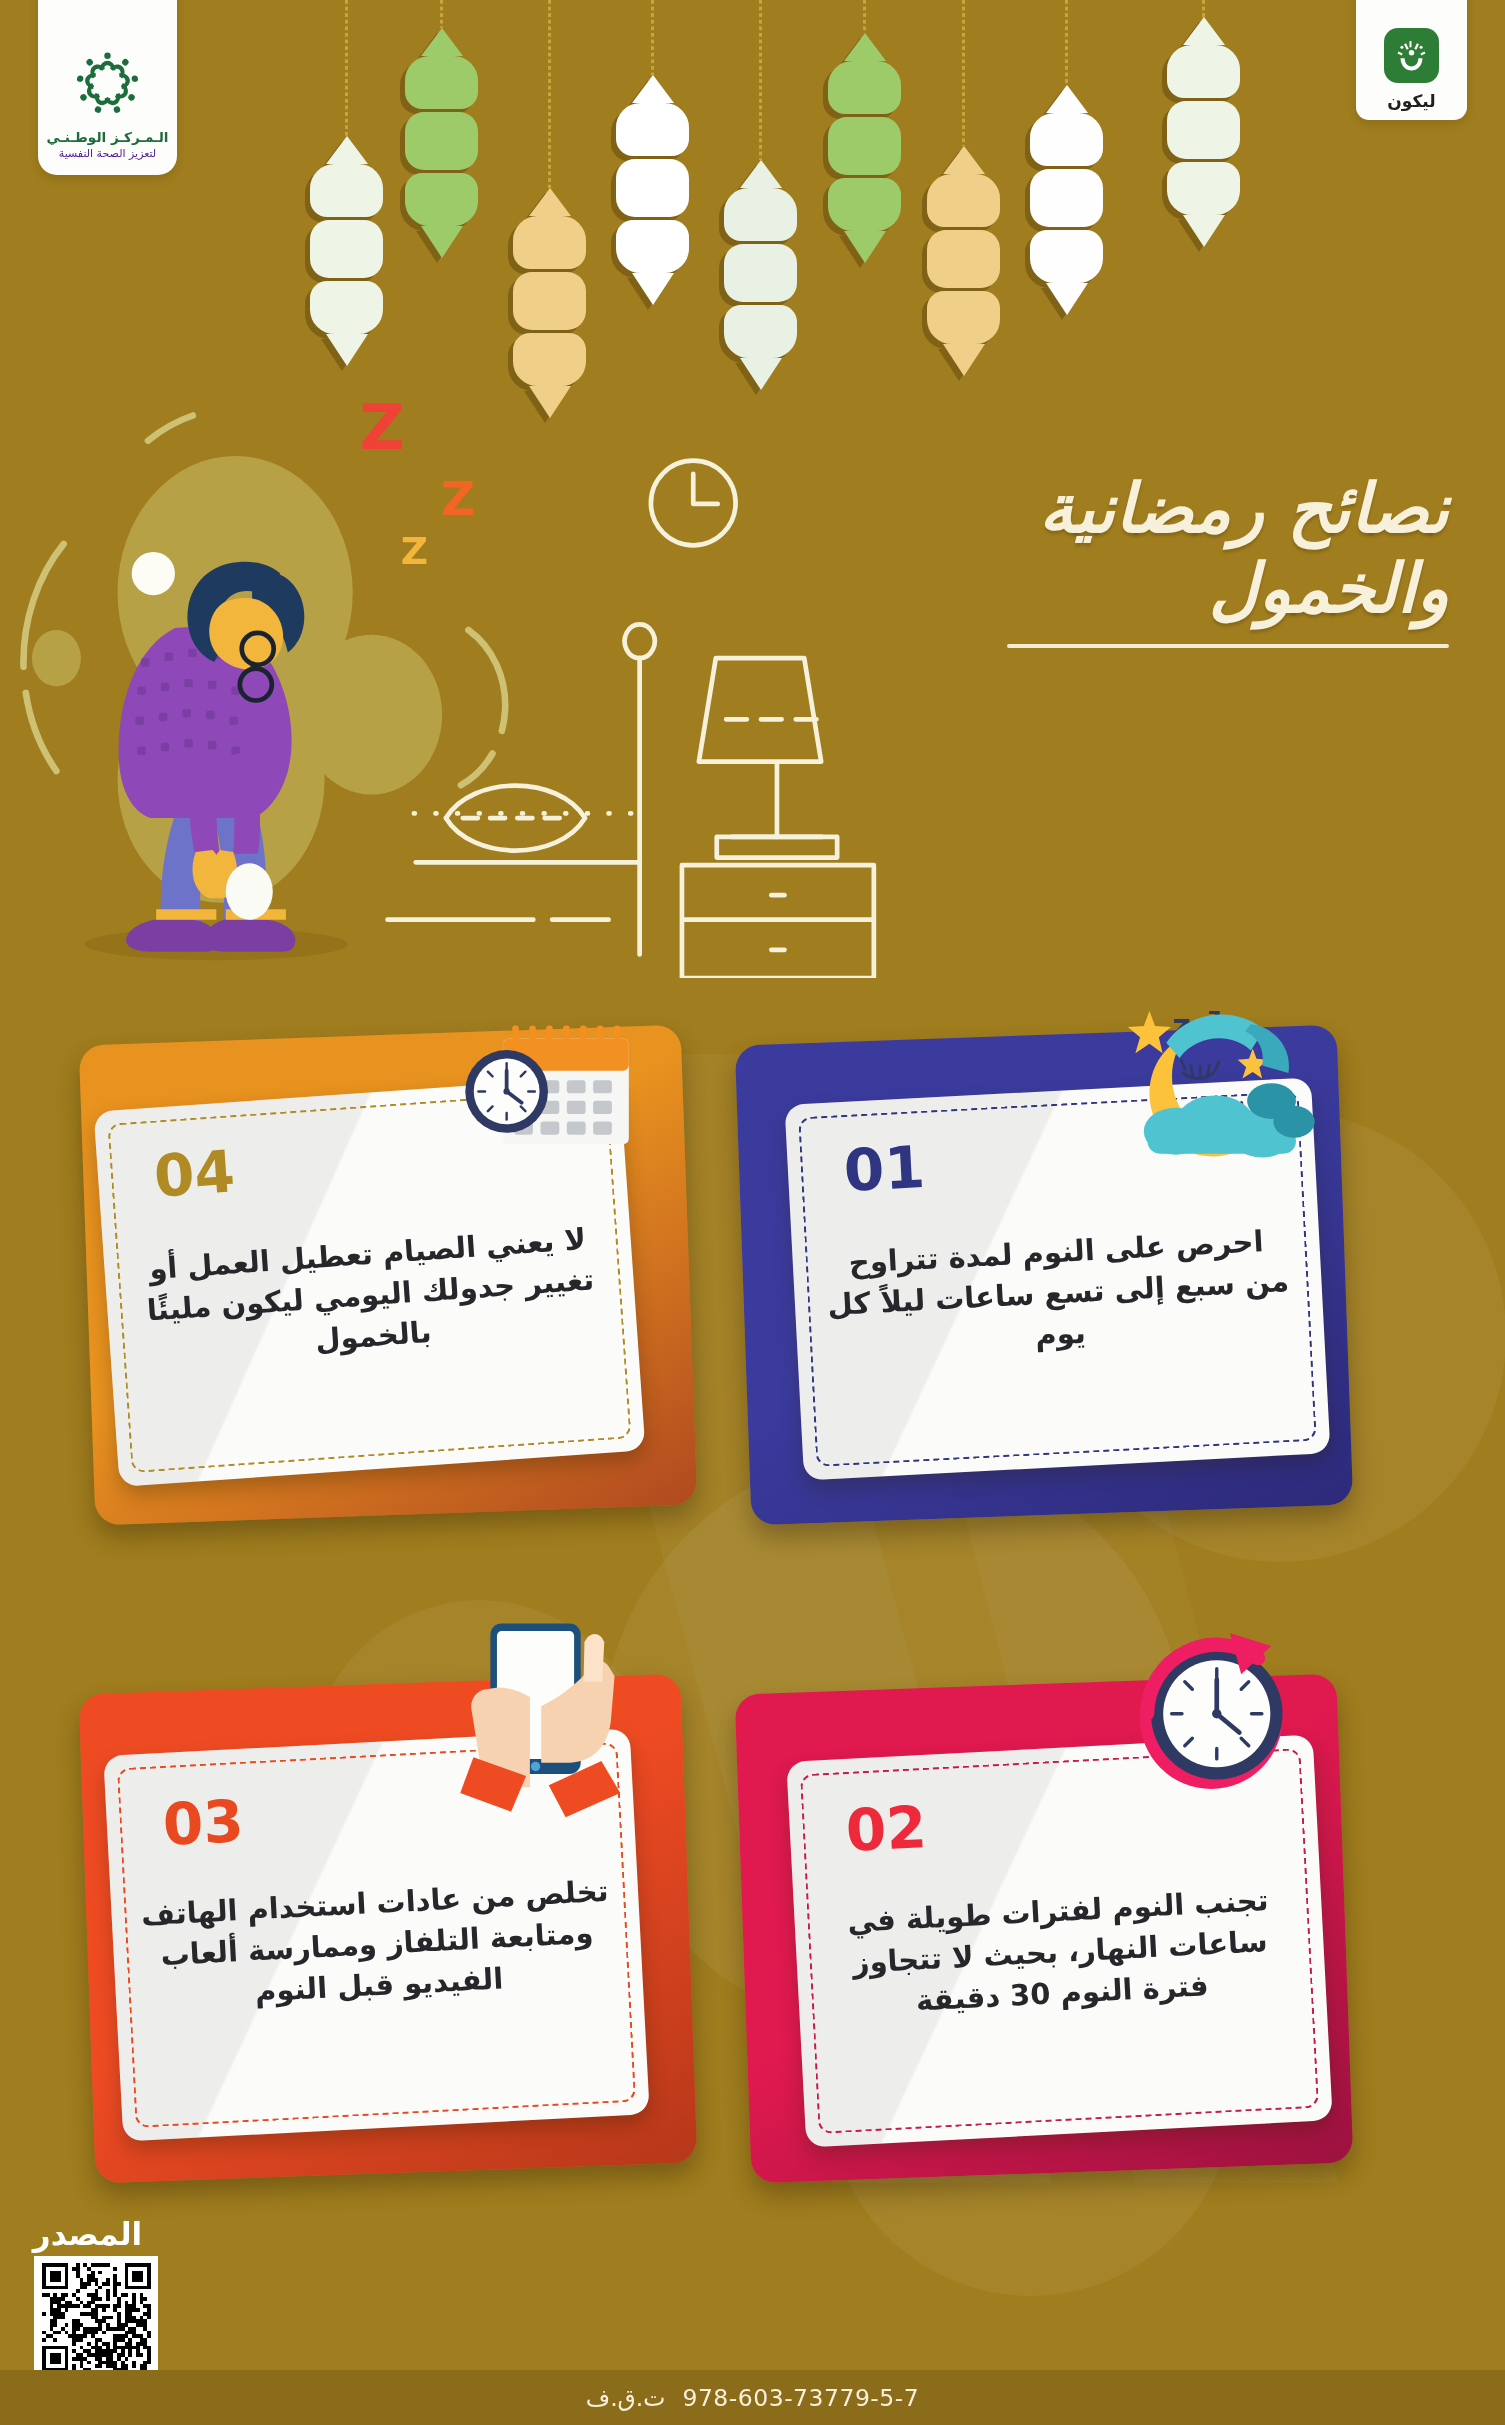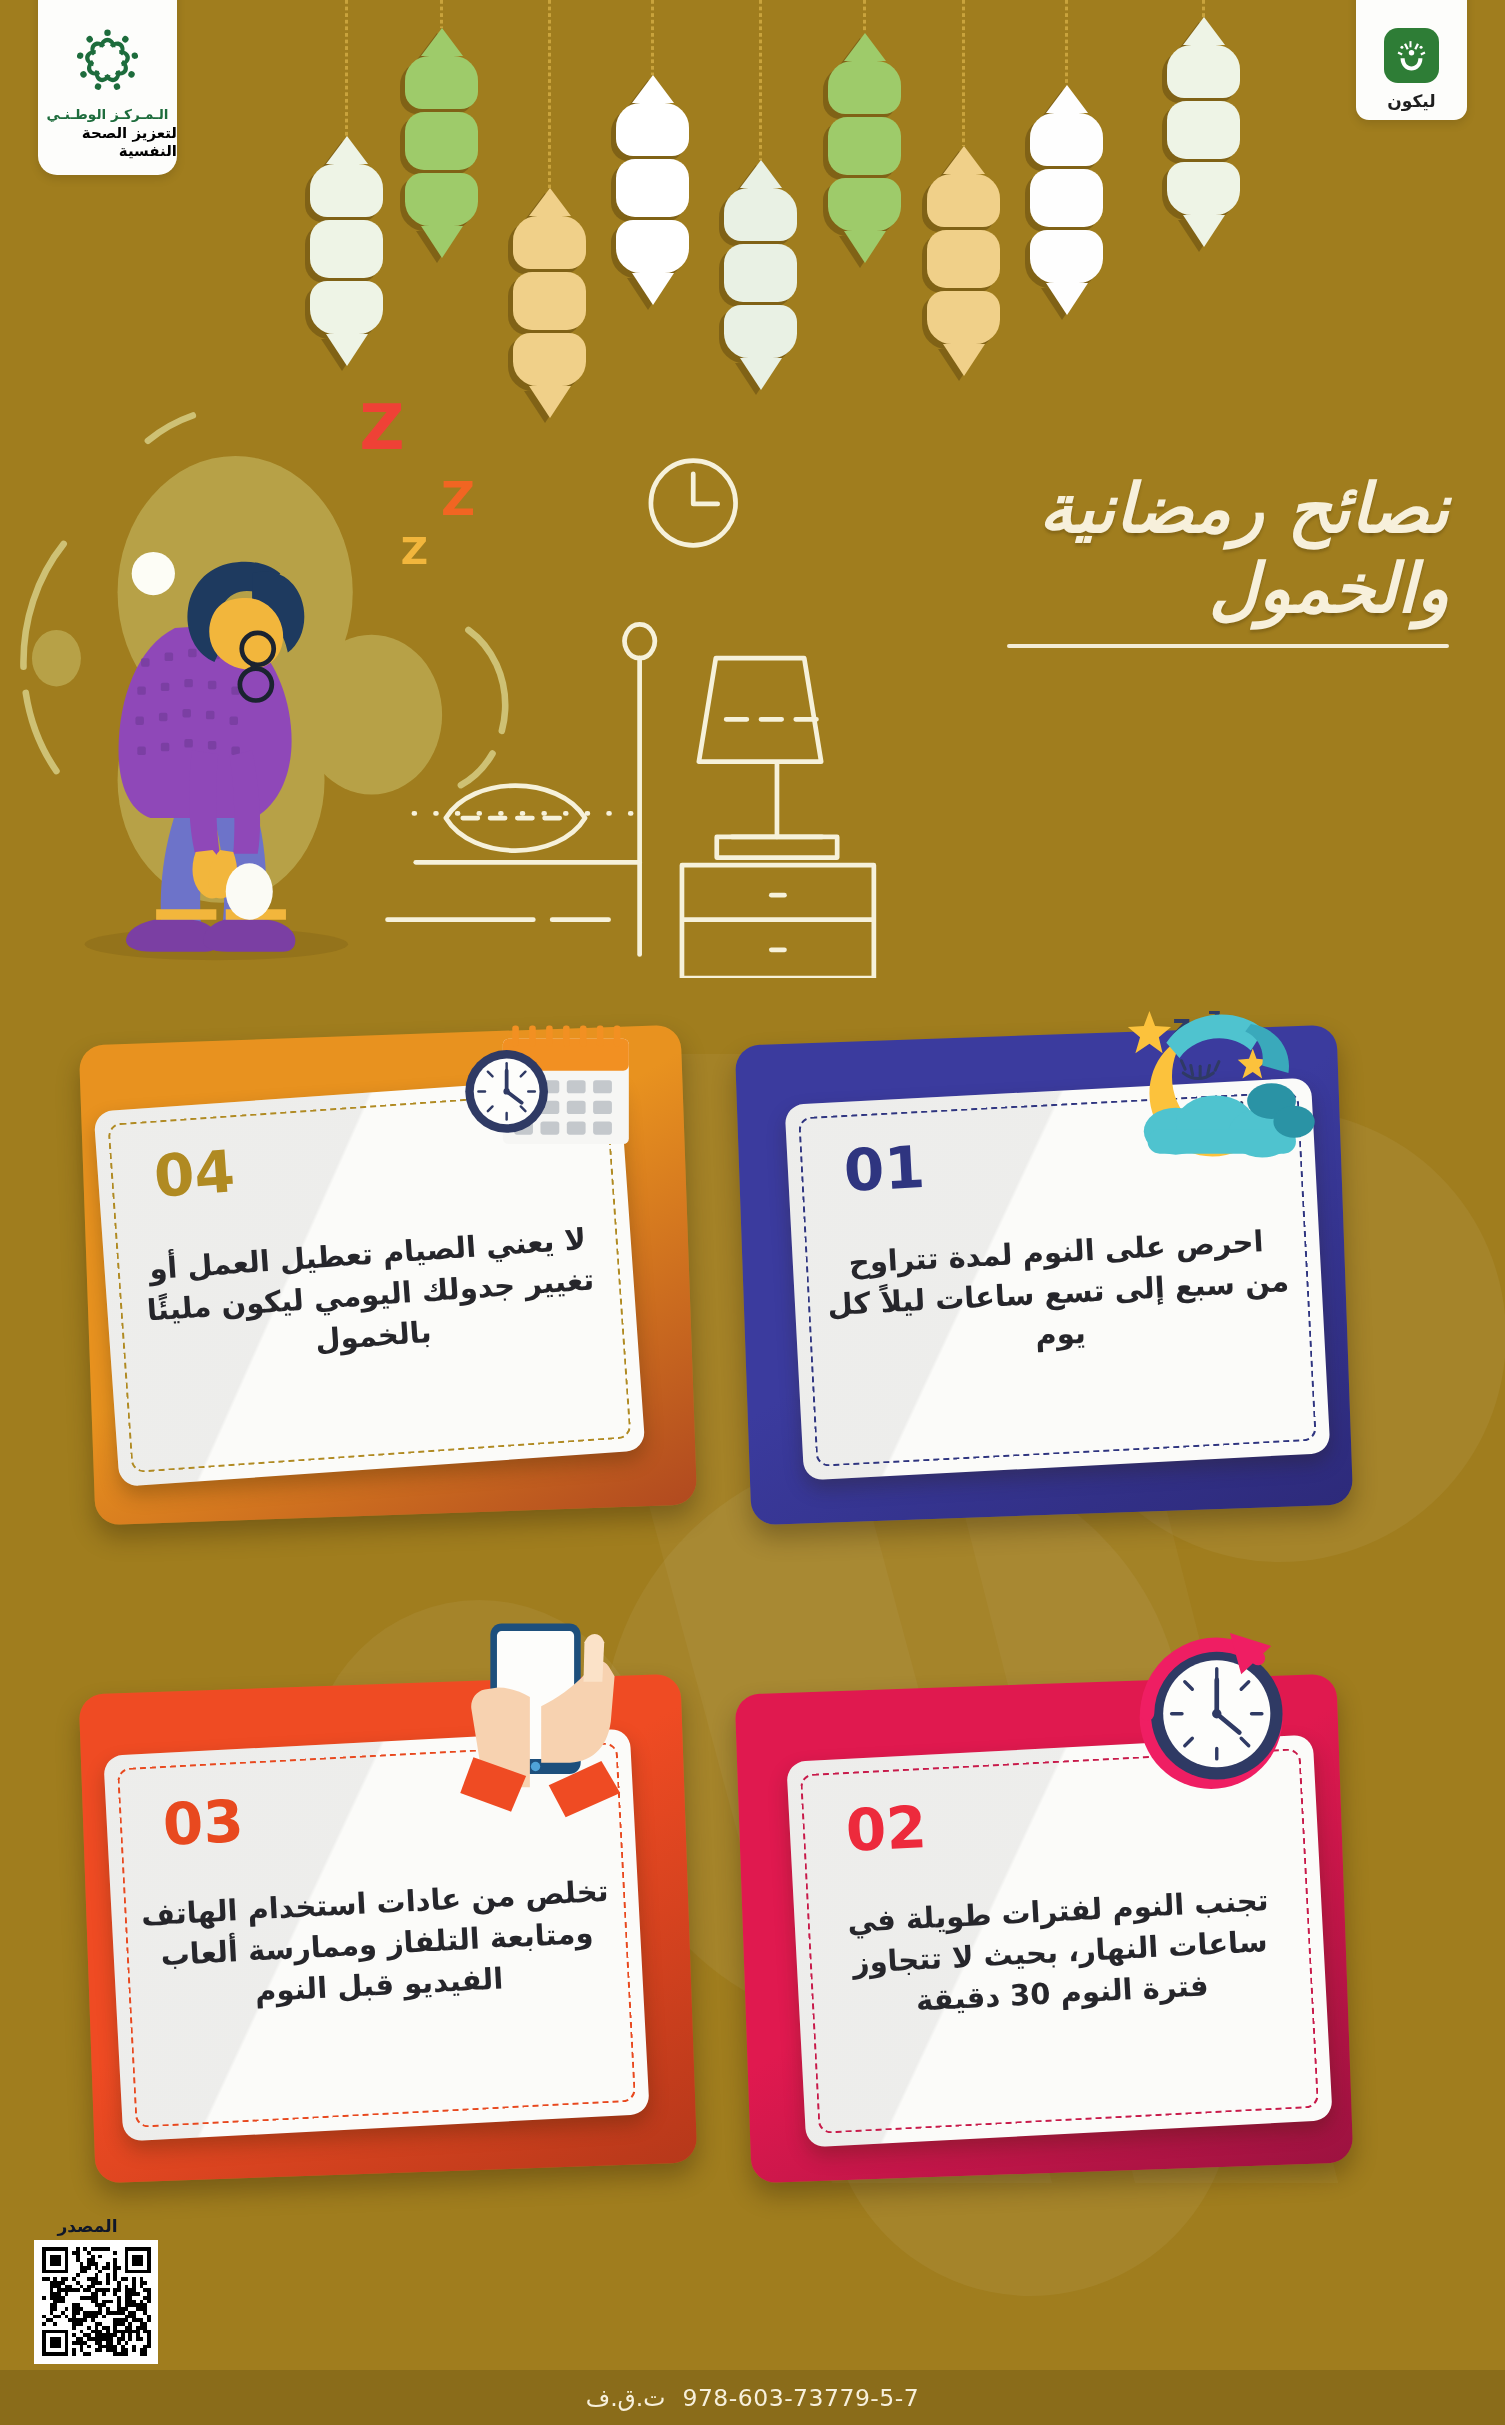--- a/index.html
+++ b/index.html
@@ -51,21 +51,21 @@
   
   .logo-card {
     position: absolute; left: 38px; top: -32px; width: 139px; height: 207px;
     background: #fdfdfb; border-radius: 0 0 19px 19px;
     display: flex; flex-direction: column; align-items: center; justify-content: flex-end;
     padding-bottom: 15px;
     box-shadow: 0 3.8px 9.4px rgba(0,0,0,.12);
   }
   .logo-mark { width: 73px; height: 73px; margin-bottom: 9.4px; }
   .logo-l1 { font-size: 13.6px; font-weight: bold; color: #1d6c3c; letter-spacing: 0.5px; }
-  .logo-l2 { font-size: 15px; font-weight: bold; color: #000000; margin-top: 1.9px; }
+  .logo-l2 { font-size: 11px; font-weight: normal; color: #4c1d95; margin-top: 1.9px; }
 
   .app-card {
     position: absolute; right: 38px; top: -17px; width: 111px; height: 137px;
     background: #fdfdfb; border-radius: 0 0 13px 13px;
     display: flex; flex-direction: column; align-items: center; justify-content: flex-end;
     padding-bottom: 9.4px;
     box-shadow: 0 3.8px 9.4px rgba(0,0,0,.12);
   }
   .app-icon { width: 55px; height: 55px; border-radius: 14px; background: #2e7d36; display:flex; align-items:center; justify-content:center; }
   .app-label { font-size: 17px; font-weight: bold; color: #1f1f1f; margin-top: 7.5px; }
@@ -103,21 +103,21 @@
   }
   .card-num { position: absolute; font-size: 58px; font-weight: bold; line-height: 1; }
   .card-text {
     position: absolute; text-align: center; font-size: 29px; font-weight: bold;
     line-height: 1.42; color: #26262b;
   }
   .card-icon { position: absolute; z-index: 5; }
 
   
   .source { position: absolute; left: 17px; top: 2216px; width: 141px; text-align: center; }
-  .source-label { font-size: 17px; font-weight: bold; color: #0f172a; margin-bottom: 3.8px; }
+  .source-label { font-size: 31px; font-weight: bold; color: #ffffff; margin-bottom: 3.8px; }
   .qr { width: 124px; height: 124px; background: #fff; padding: 7.5px; }
   .qr svg { display: block; }
 
   
   .footer {
     position: absolute; left: 0; bottom: 0; width: 1505px; height: 56px;
     background: #8a6c1a; display: flex; align-items: center; justify-content: center; gap: 17px;
   }
   .footer-txt { font-size: 23.5px; color: #f7f0db; letter-spacing: 0.5px; }
 </style>

